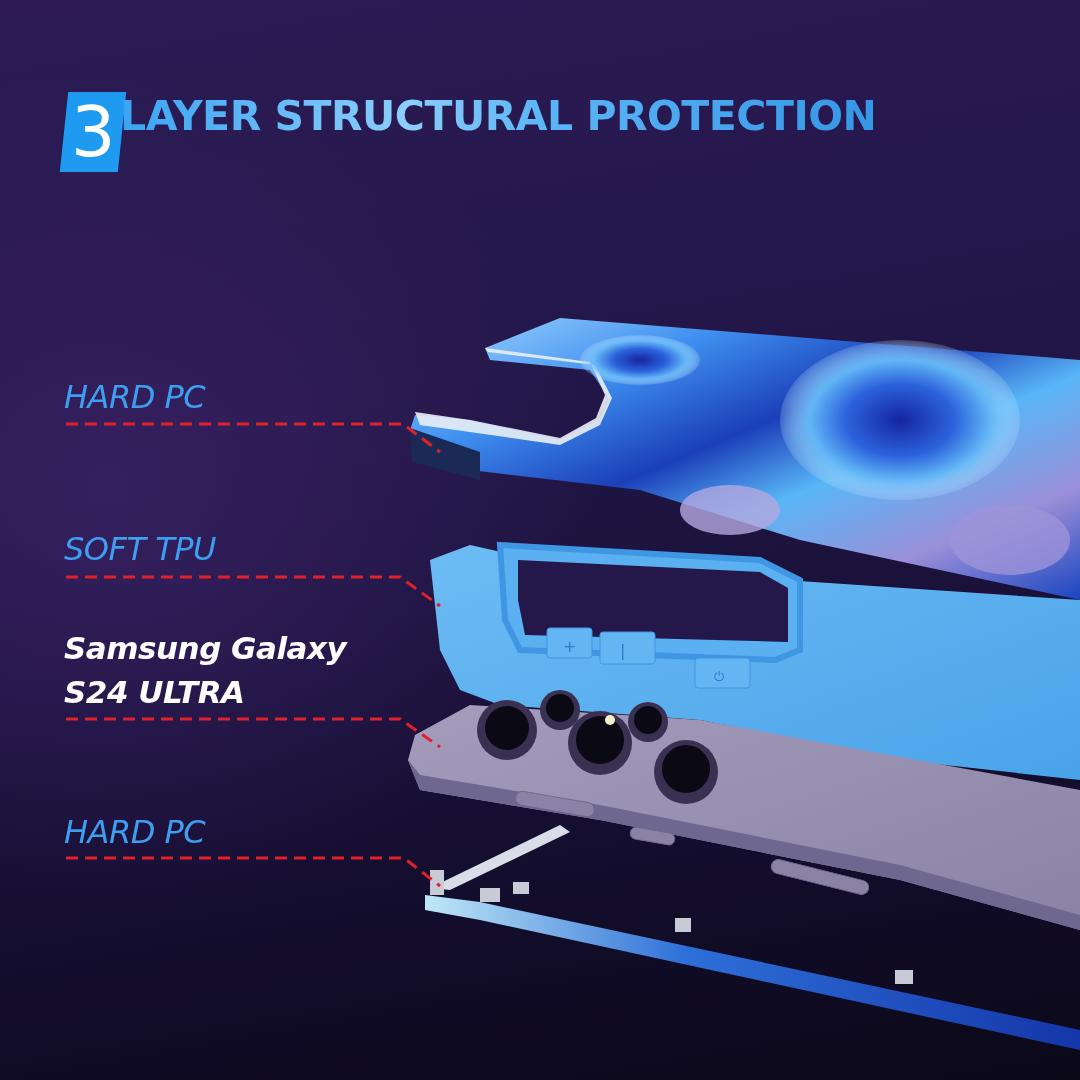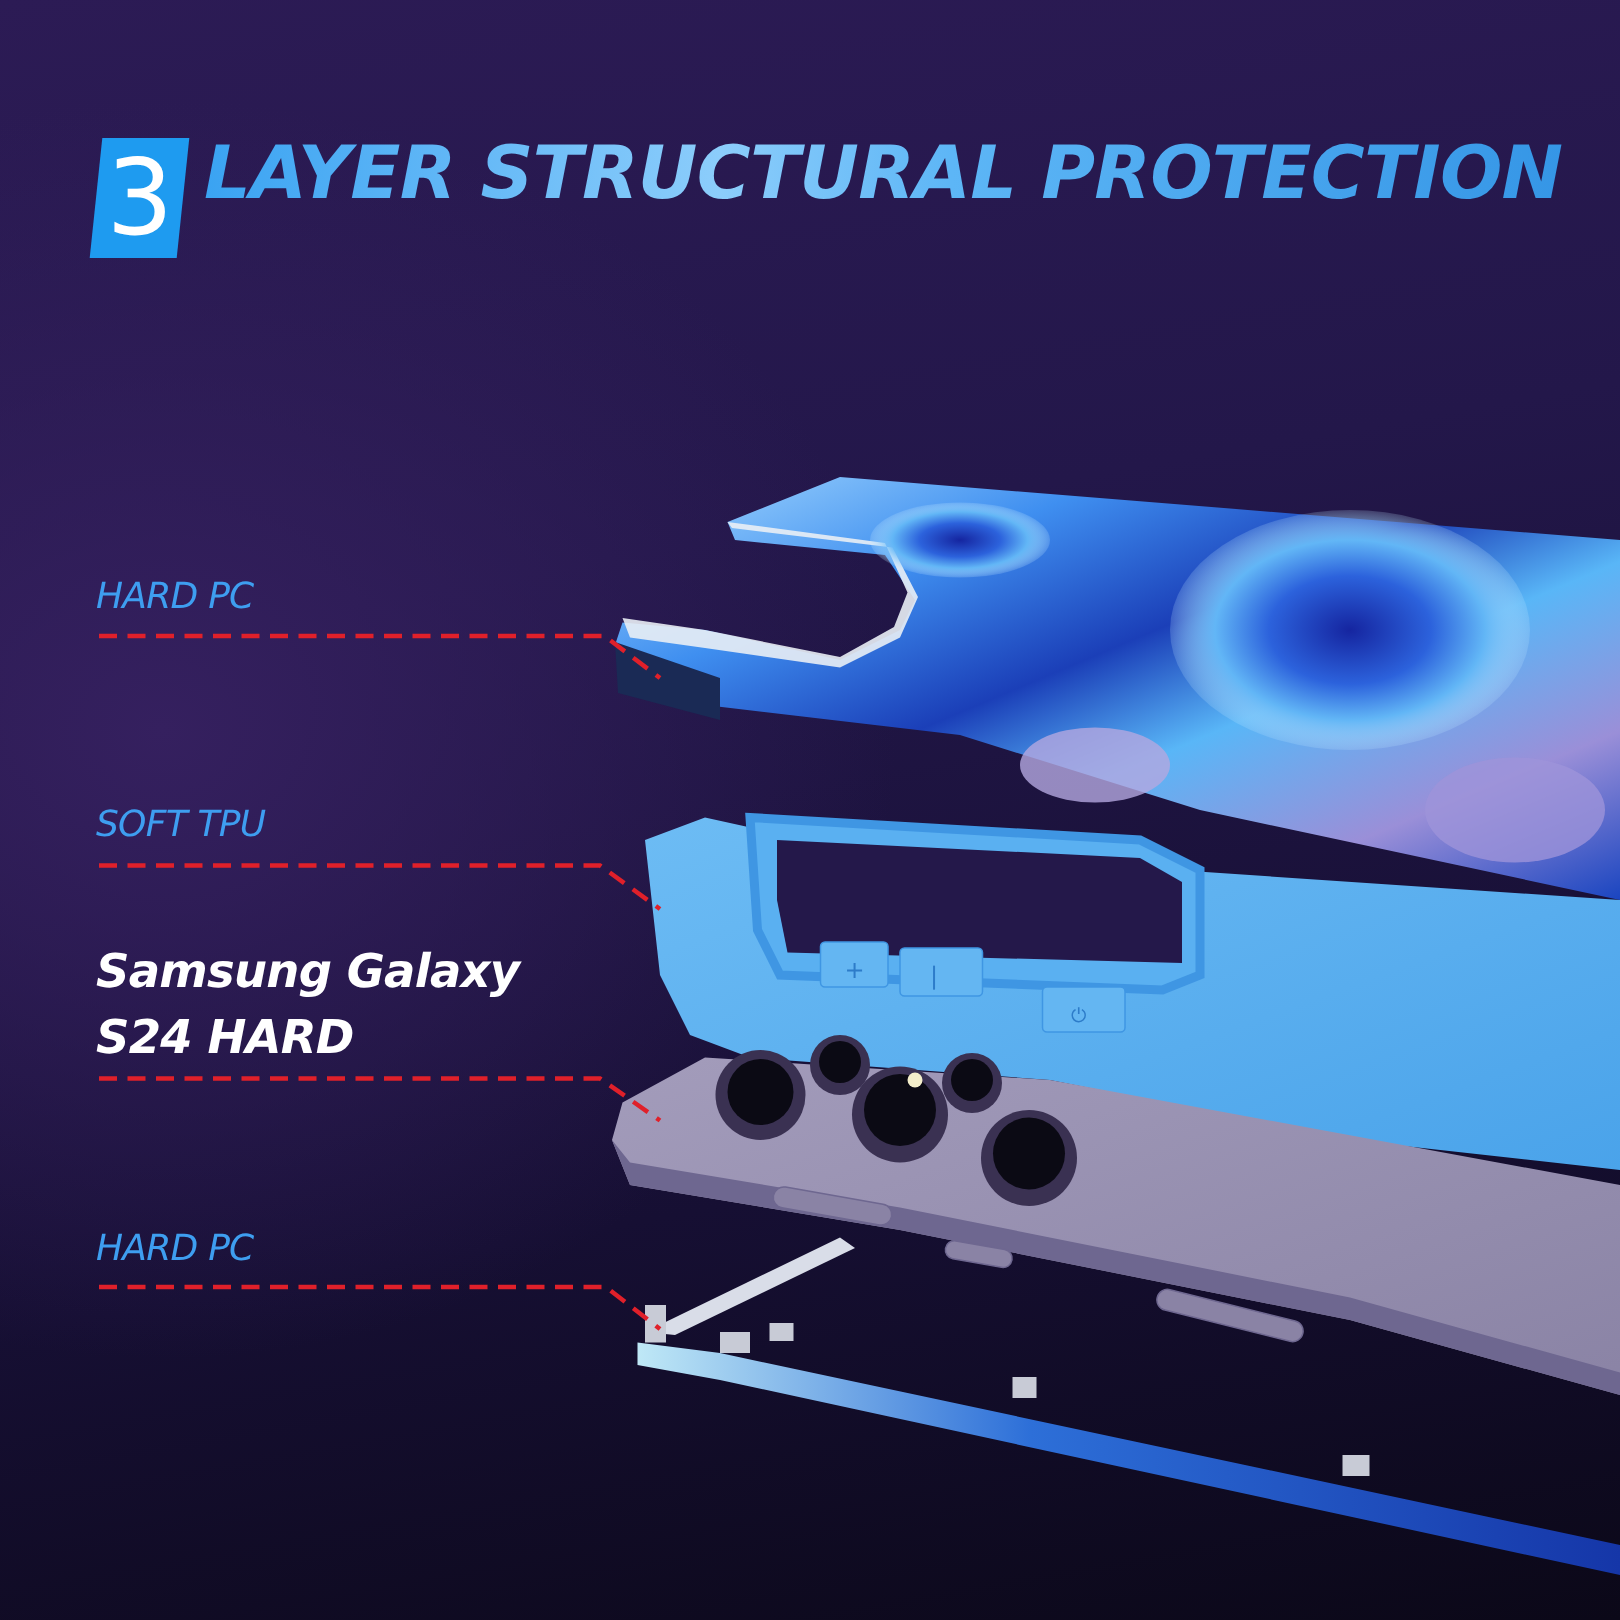--- a/index.html
+++ b/index.html
@@ -17,37 +17,37 @@
   .num-badge {
     position: absolute; left: 0; top: 4px; width: 58px; height: 80px;
     background: #1e9bf0; transform: skewX(-6deg);
     display: flex; align-items: center; justify-content: center;
   }
   .num-badge span {
     transform: skewX(6deg); color: #ffffff; font-size: 70px; line-height: 1;
     font-family: "DejaVu Sans", sans-serif; font-weight: normal;
   }
   .title {
-    position: absolute; left: 72px; top: 0px; white-space: nowrap;
-    font-family: "DejaVu Sans", sans-serif; font-weight: bold; font-style: italic;
-    font-size: 49px; letter-spacing: -0.5px; line-height: 56px;
+    position: absolute; left: 56px; top: 0px; white-space: nowrap;
+    font-family: "DejaVu Sans", sans-serif; font-weight: bold; 
+    font-size: 41px; letter-spacing: -0.5px; line-height: 56px;
     background: linear-gradient(90deg, #3aa3f2 0%, #8ccdfb 38%, #5db6f6 55%, #3596e6 100%);
     -webkit-background-clip: text; background-clip: text; color: transparent;
   }
   .subtitle {
     position: absolute; left: 66px; top: 56px; white-space: nowrap;
     color: #ffffff; font-size: 26px; letter-spacing: 12.3px; line-height: 32px;
     font-family: "DejaVu Sans", sans-serif;
   }
 
   
   .layer-label {
     position: absolute; left: 64px; white-space: nowrap;
     font-family: "DejaVu Sans", sans-serif; font-style: italic;
-    font-size: 24px; line-height: 38px; letter-spacing: -0.5px;
+    font-size: 32px; line-height: 38px; letter-spacing: -0.5px;
   }
   .layer-label.blue { color: #3e9ef0; }
   .layer-label.white { color: #ffffff; font-weight: bold; font-size: 31px; line-height: 40px; }
 
   
   svg.overlay { position: absolute; inset: 0; pointer-events: none; }
 </style>
 </head>
 <body>
 
@@ -148,15 +148,15 @@
       <polyline points="66,424 403,424 440,452"></polyline>
       <polyline points="66,577 400,577 440,606"></polyline>
       <polyline points="66,719 400,719 440,747"></polyline>
       <polyline points="66,858 404,858 440,886"></polyline>
     </g>
   </svg>
 
   <div class="layer-label blue" style="top:378px;">HARD PC</div>
   <div class="layer-label blue" style="top:530px;">SOFT TPU</div>
   <div class="layer-label white" style="top:628px;">Samsung Galaxy</div>
-  <div class="layer-label white" style="top:672px;">S24 HARD</div>
+  <div class="layer-label white" style="top:672px;">S24 ULTRA</div>
   <div class="layer-label blue" style="top:813px;">HARD PC</div>
 </div>
 
 </body></html>

